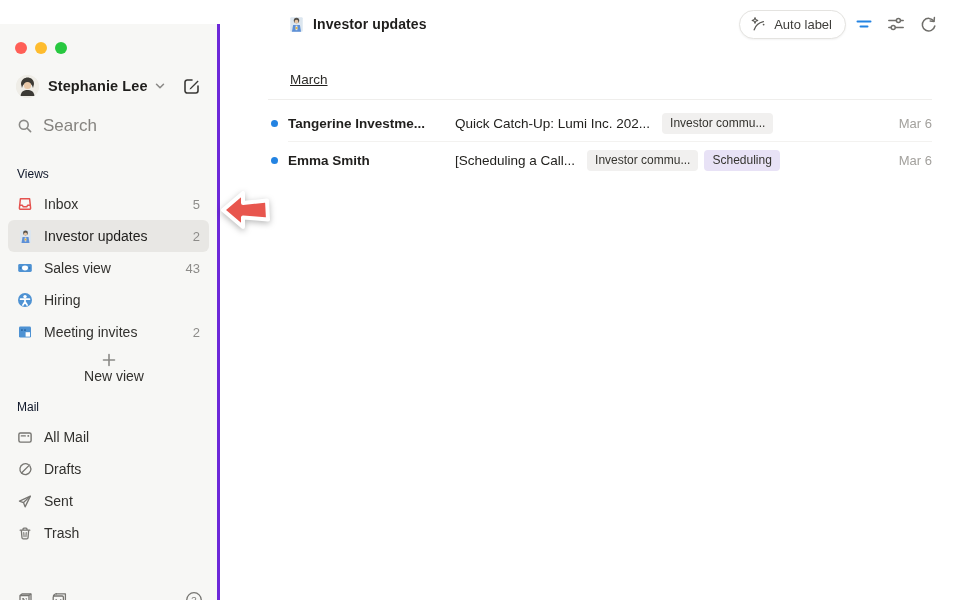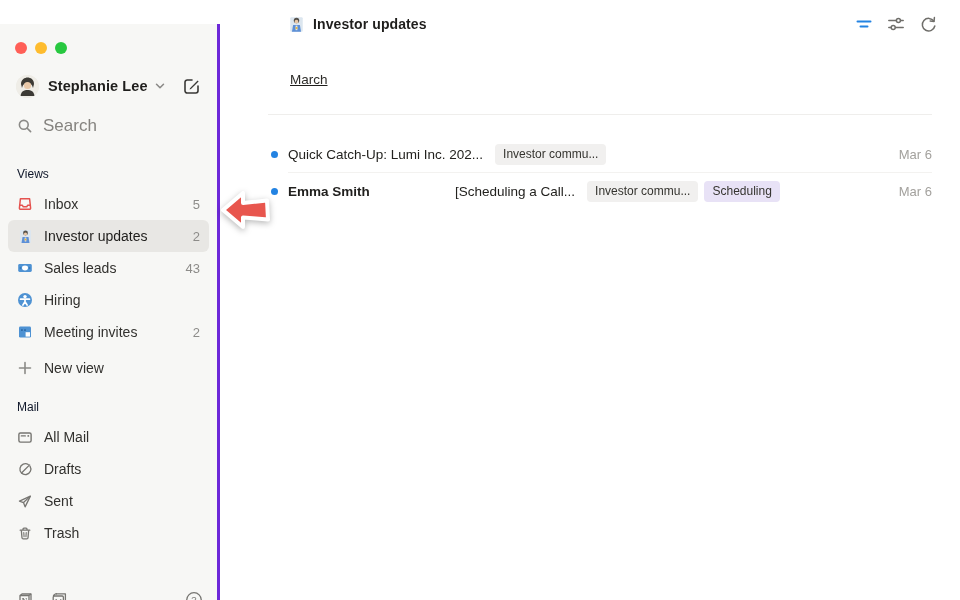--- a/index.html
+++ b/index.html
@@ -45,40 +45,40 @@
   .views-label{margin-top:18px;}
   .mail-label{margin-top:10px;}
 
   .side-list{padding:7px 8px 0 8px;}
   .side-item{display:flex;align-items:center;height:32px;padding:0 9px;border-radius:6px;cursor:pointer;}
   .side-item.selected{background:var(--selected-bg);}
   .side-item .icon{width:16px;height:16px;display:flex;align-items:center;justify-content:center;flex-shrink:0;}
   .side-item .label{font-size:14px;margin-left:11px;color:#32312e;}
   .side-item.selected .label{font-weight:500;color:#1f1e1c;}
   .side-item .count{margin-left:auto;font-size:13px;color:#8d8c89;}
-  .new-view{margin-top:4px;color:#6f6e6b;}
+  .new-view{margin-top:4px;color:#6f6e6b;flex-direction:column;}
 
   .sidebar-footer{margin-top:auto;display:flex;align-items:center;height:44px;padding:0 14px 4px 16px;gap:14px;}
   .footer-btn{background:none;border:none;cursor:pointer;display:flex;padding:0;}
   .footer-spacer{flex:1;}
 
   
   .main{flex:1;background:#fff;display:flex;flex-direction:column;}
   .main-header{height:48px;display:flex;align-items:center;padding:0 18px 0 68px;}
   .main-title-icon{display:flex;margin-right:8px;}
   .main-title{font-size:14px;font-weight:700;letter-spacing:.1px;}
   .header-spacer{flex:1;}
   .auto-label-btn{display:flex;align-items:center;gap:7px;height:29px;padding:0 13px 0 10px;
                   border:1px solid #e4e3e0;border-radius:15px;background:#fff;cursor:pointer;
                   box-shadow:0 1px 2px rgba(0,0,0,.05);font-family:inherit;}
   .auto-label-btn .label{font-size:13px;color:#3e3d3a;}
   .icon-btn{width:28px;height:28px;border:none;background:none;display:flex;align-items:center;
             justify-content:center;cursor:pointer;margin-left:4px;}
 
-  .group-header{margin:0 28px 16px 48px;padding:22px 0 26px 22px;border-bottom:1px solid var(--divider);text-decoration:underline;}
+  .group-header{margin:0 28px 0 48px;padding:22px 0 11px 22px;border-bottom:1px solid var(--divider);text-decoration:underline;}
   .group-label{font-size:13.5px;color:#2e2d2a;}
 
   .mail-list{margin:0 28px 0 48px;padding-top:5px;}
   .mail-row{display:flex;align-items:center;height:37px;position:relative;cursor:pointer;}
   .mail-row + .mail-row::after{content:"";position:absolute;top:-1px;left:20px;right:0;height:1px;background:#f3f2f0;}
   .unread-dot{width:7px;height:7px;border-radius:50%;background:var(--accent-blue);margin:0 10px 0 3px;flex-shrink:0;}
   .sender{width:167px;font-size:13.5px;font-weight:700;color:#201f1d;white-space:nowrap;overflow:hidden;flex-shrink:0;}
   .subject{font-size:13.5px;color:#23221f;white-space:nowrap;}
   .tags{display:flex;gap:6px;margin-left:12px;}
   .tag{font-size:12px;padding:3px 8px 4px;border-radius:4px;background:var(--tag-gray-bg);
@@ -167,21 +167,21 @@
 
       <div class="side-item">
         <span class="icon">
           <svg width="16" height="16" viewBox="0 0 16 16">
               <rect x="1.2" y="4" width="13.6" height="8" rx="1.4" fill="#4e92d3"></rect>
               <ellipse cx="8" cy="8" rx="3" ry="2.4" fill="#fff"></ellipse>
               <circle cx="3.4" cy="8" r="0.8" fill="#2e6cab"></circle>
               <circle cx="12.6" cy="8" r="0.8" fill="#2e6cab"></circle>
             </svg>
         </span>
-        <span class="label">Sales leads</span>
+        <span class="label">Sales view</span>
         <span class="count">43</span>
       </div>
 
       <div class="side-item">
         <span class="icon">
           <svg width="16" height="16" viewBox="0 0 16 16">
               <circle cx="8" cy="8" r="7" fill="#4e92d3"></circle>
               <circle cx="8" cy="4.6" r="1.7" fill="#fff"></circle>
               <path d="M3.6 7.2 H12.4" stroke="#fff" stroke-width="1.8" stroke-linecap="round"></path>
               <path d="M8 7.5 V9.8 M8 9.8 L5.9 13 M8 9.8 L10.1 13" stroke="#fff" stroke-width="1.7" stroke-linecap="round"></path>
@@ -297,20 +297,30 @@
             <circle cx="7.5" cy="5" r="1.6" fill="#e9c8a8"></circle>
             <path d="M3.5 14 L4.5 8 H10.5 L11.5 14 Z" fill="#5c8fd6"></path>
             <rect x="6.7" y="8.5" width="1.6" height="4" fill="#e8e6e1"></rect>
             <circle cx="7.5" cy="10.6" r="1" fill="#e8b93c"></circle>
           </svg>
       </span>
       <span class="main-title">Investor updates</span>
 
       <span class="header-spacer"></span>
 
+      <button class="auto-label-btn">
+        <span style="display:flex">
+          <svg width="17" height="17" viewBox="0 0 17 17">
+              <path d="M5 1.6 l.8 2 2 .8 -2 .8 -.8 2 -.8 -2 -2 -.8 2 -.8 Z" fill="none" stroke="#5a5955" stroke-width="1.1" stroke-linejoin="round"></path>
+              <path d="M4.2 13.8 C5.4 9.8 8.6 6.6 13.4 5.6" fill="none" stroke="#5a5955" stroke-width="1.3" stroke-linecap="round"></path>
+              <circle cx="13.6" cy="8.6" r="0.9" fill="#5a5955"></circle>
+            </svg>
+        </span>
+        <span class="label">Auto label</span>
+      </button>
 
       <button class="icon-btn">
         <svg width="20" height="20" viewBox="0 0 20 20">
             <path d="M3.5 7.5 H16.5" stroke="#2383e2" stroke-width="2" stroke-linecap="round"></path>
             <path d="M6.5 12.5 H13.5" stroke="#2383e2" stroke-width="2" stroke-linecap="round"></path>
           </svg>
       </button>
       <button class="icon-btn">
         <svg width="20" height="20" viewBox="0 0 20 20">
             <path d="M2.8 6.4 H17.2" stroke="#6f6e6a" stroke-width="1.5" stroke-linecap="round"></path>
@@ -328,20 +338,21 @@
     </div>
 
     <div class="group-header">
       <span class="group-label">March</span>
     </div>
 
     <div class="mail-list">
 
       <div class="mail-row">
         <span class="unread-dot"></span>
+        <span class="sender">Tangerine Investme...</span>
         <span class="subject">Quick Catch-Up: Lumi Inc. 202...</span>
         <span class="tags">
           <span class="tag">Investor commu...</span>
         </span>
         <span class="mail-date">Mar 6</span>
       </div>
 
       <div class="mail-row">
         <span class="unread-dot"></span>
         <span class="sender">Emma Smith</span>

